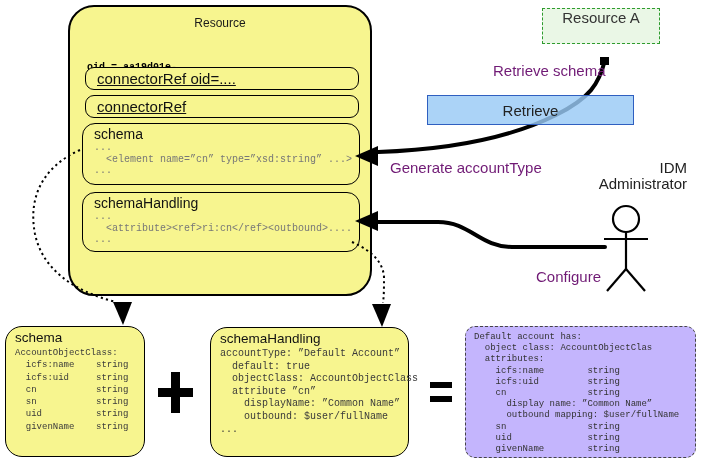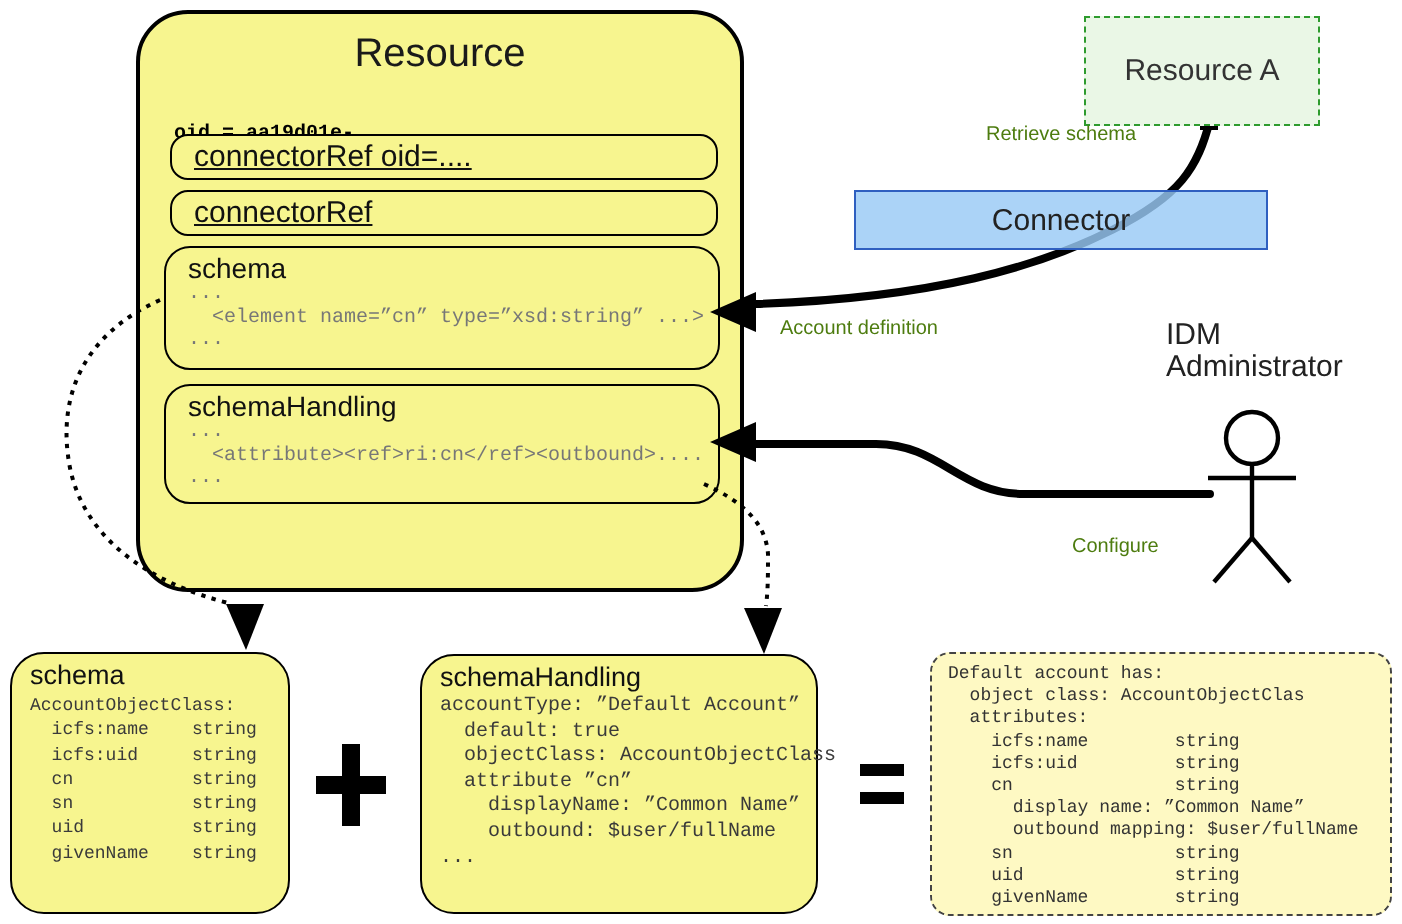--- a/index.html
+++ b/index.html
@@ -6,61 +6,61 @@
   #canvas{position:relative;width:701px;height:462px;background:#ffffff;overflow:hidden;
           font-family:"Liberation Sans",sans-serif;}
   .abs{position:absolute;}
   svg.layer{position:absolute;left:0;top:0;width:701px;height:462px;}
   #flow-under{z-index:0;}
   #flow-over{z-index:3;}
 
   
   .panel{left:68px;top:5px;width:304px;height:291px;background:#F7F58F;border:2px solid #000;
          border-radius:26px;z-index:1;box-sizing:border-box;}
-  .panel-title{left:0;top:9px;width:300px;text-align:center;font-size:20px;color:#1a1a1a;}
+  .panel-title{left:0;top:9px;width:300px;text-align:center;font-size:12px;color:#1a1a1a;}
   .oid-block{left:17px;top:31px;font-family:"Liberation Mono",monospace;font-size:10px;line-height:12px;white-space:pre;}
   .oid-line1{font-weight:bold;color:#000;}
   .oid-line2{color:#8f8f8f;}
   .inner{position:absolute;background:#F7F58F;border:1.6px solid #000;box-sizing:border-box;}
   .slim{left:15px;width:274px;height:23px;border-radius:9px;}
   .slim .lbl{margin:2px 0 0 11px;font-size:15px;color:#111;text-decoration:underline;}
   .big{left:12px;width:278px;border-radius:13px;}
   .big .lbl{margin:2px 0 0 11px;font-size:14px;color:#111;}
   .big .code{margin:0 0 0 11px;font-family:"Liberation Mono",monospace;font-size:10px;
              line-height:11.5px;color:#777;white-space:pre;}
   #box-connectorref{top:60px;}
   #box-configuration{top:88px;}
   #box-schema{top:116px;height:62px;}
   #box-schemahandling{top:185px;height:60px;}
   #box-synchronization{top:253px;}
 
   
-  .resource-a{left:542px;top:8px;width:118px;height:55px;background:#EAF7E6;
+  .resource-a{left:542px;top:8px;width:118px;height:36px;background:#EAF7E6;
               border:1.6px dashed #2E9B2E;box-sizing:border-box;z-index:1;
-              display:flex;align-items:center;justify-content:center;font-size:15px;color:#333;}
+              display:flex;align-items:flex-start;justify-content:center;font-size:15px;color:#333;}
   .connector{left:427px;top:95px;width:207px;height:30px;background:rgba(153,201,245,0.82);
              border:1.6px solid #2F5FC0;box-sizing:border-box;z-index:2;
              display:flex;align-items:center;justify-content:center;font-size:15px;color:#222;}
-  .flowlabel{font-size:10px;color:#4d7c0f;z-index:4;}
+  .flowlabel{font-size:15px;color:#701a75;z-index:4;}
   #lbl-retrieve{left:493px;top:62px;}
   #lbl-generate{left:390px;top:159px;}
   #lbl-configure{left:536px;top:268px;}
-  #lbl-idmadmin{left:583px;top:160px;width:104px;text-align:left;font-size:15px;
+  #lbl-idmadmin{left:583px;top:160px;width:104px;text-align:right;font-size:15px;
                 line-height:16px;color:#222;white-space:pre;z-index:4;}
 
   
   .sumbox{background:#F7F58F;border:1.8px solid #000;border-radius:17px;box-sizing:border-box;z-index:1;}
   #sum-schema{left:5px;top:326px;width:140px;height:131px;}
   #sum-schemahandling{left:210px;top:327px;width:199px;height:130px;}
   .sum-title{margin:3px 0 0 9px;font-size:13.5px;color:#111;}
   .sum-code{margin:2px 0 0 9px;font-family:"Liberation Mono",monospace;color:#3a3a3a;white-space:pre;}
   #sum-schema .sum-code{font-size:9px;line-height:12.3px;}
   #sum-schemahandling .sum-code{font-size:10px;line-height:12.6px;}
   .opbar{position:absolute;background:#000;z-index:1;}
-  .result{left:465px;top:326px;width:231px;height:132px;background:#fef9c3;border:1.5px dashed #444;
+  .result{left:465px;top:326px;width:231px;height:132px;background:#c4b5fd;border:1.5px dashed #444;
           border-radius:10px;box-sizing:border-box;z-index:1;}
   .result .sum-code{margin:5px 0 0 8px;font-size:9px;line-height:11.2px;color:#333;}
 </style>
 </head>
 <body>
 
 <div id="canvas">
 
   <svg class="layer" id="flow-under">
     <rect x="600" y="57" width="9" height="8" fill="#000"></rect>
@@ -90,42 +90,42 @@
       <div class="code">...
   &lt;attribute&gt;&lt;ref&gt;ri:cn&lt;/ref&gt;&lt;outbound&gt;....
 ...</div>
     </div>
   </div>
 
   <div class="abs resource-a">
     <span>Resource A</span>
   </div>
   <div class="abs connector">
-    <span>Connector</span>
+    <span>Retrieve</span>
   </div>
 
   <svg class="layer" id="flow-over">
     <polygon points="355,156 378,146 378,166" fill="#000"></polygon>
     <polygon points="355,221 378,211 378,231" fill="#000"></polygon>
     <path d="M 378 222 L 438 222 C 470 222 480 247 512 247 L 605 247" fill="none" stroke="#000" stroke-width="4" stroke-linecap="round"></path>
     <path d="M 80 150 C 42 167 28 198 35 234 C 42 268 72 291 116 302" fill="none" stroke="#000" stroke-width="2" stroke-dasharray="2.2 3.2"></path>
     <polygon points="123,325 113,302 132,302" fill="#000"></polygon>
     <path d="M 352 242 C 372 251 383 262 384 277 C 384 288 384 295 383 303" fill="none" stroke="#000" stroke-width="2" stroke-dasharray="2.2 3.2"></path>
     <polygon points="382,327 372,304 391,304" fill="#000"></polygon>
     <g stroke="#000" stroke-width="2.2" fill="none">
       <circle cx="626" cy="219" r="13" fill="#fff"></circle>
       <line x1="626" y1="232" x2="626" y2="269"></line>
       <line x1="604" y1="239" x2="648" y2="239"></line>
       <line x1="626" y1="269" x2="607" y2="291"></line>
       <line x1="626" y1="269" x2="645" y2="291"></line>
     </g>
   </svg>
 
   <div class="abs flowlabel" id="lbl-retrieve">Retrieve schema</div>
-  <div class="abs flowlabel" id="lbl-generate">Account definition</div>
+  <div class="abs flowlabel" id="lbl-generate">Generate accountType</div>
   <div class="abs flowlabel" id="lbl-configure">Configure</div>
   <div class="abs" id="lbl-idmadmin">IDM
 Administrator</div>
 
   <div class="abs sumbox" id="sum-schema">
     <div class="sum-title">schema</div>
     <div class="sum-code">AccountObjectClass:
   icfs:name    string
   icfs:uid     string
   cn           string

